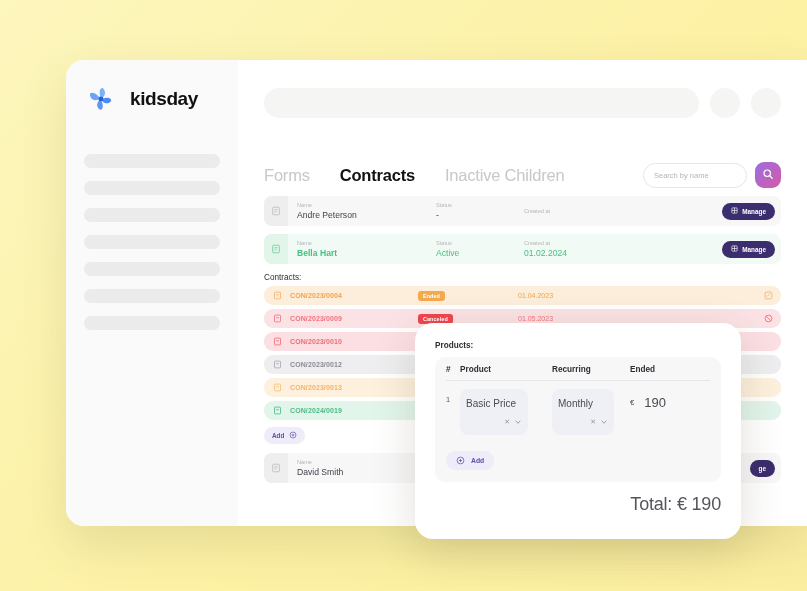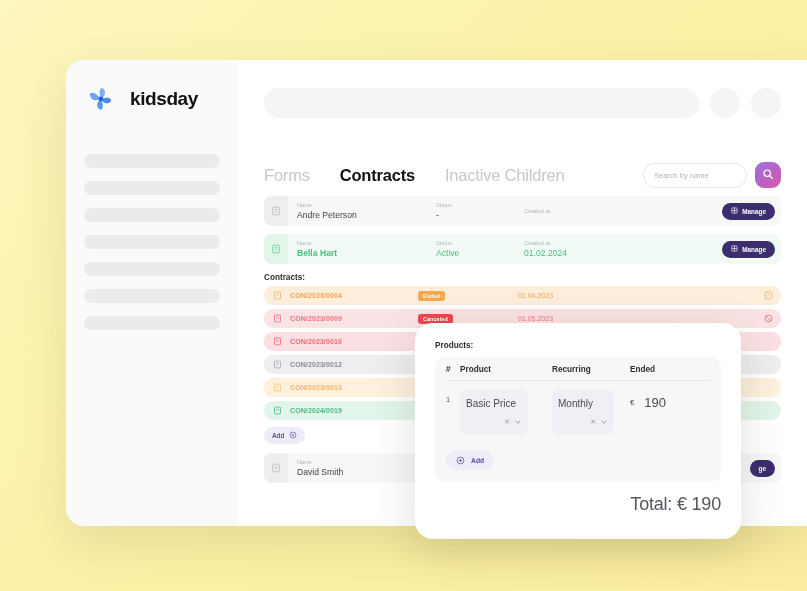--- a/index.html
+++ b/index.html
@@ -160,21 +160,21 @@
     font-size: 6.4px;
     font-weight: 700;
     font-family: "Liberation Sans", sans-serif;
     display: flex; align-items: center; gap: 4px;
     cursor: pointer;
   }
 
   
   #contracts-label {
     font-size: 8.2px;
-    font-weight: 700;
+    font-weight: 400;
     color: #2c2c33;
     margin-top: 9px;
   }
   .contract-row {
     display: flex;
     align-items: center;
     height: 19px;
     border-radius: 9px;
     margin-top: 4px;
     padding-right: 8px;

